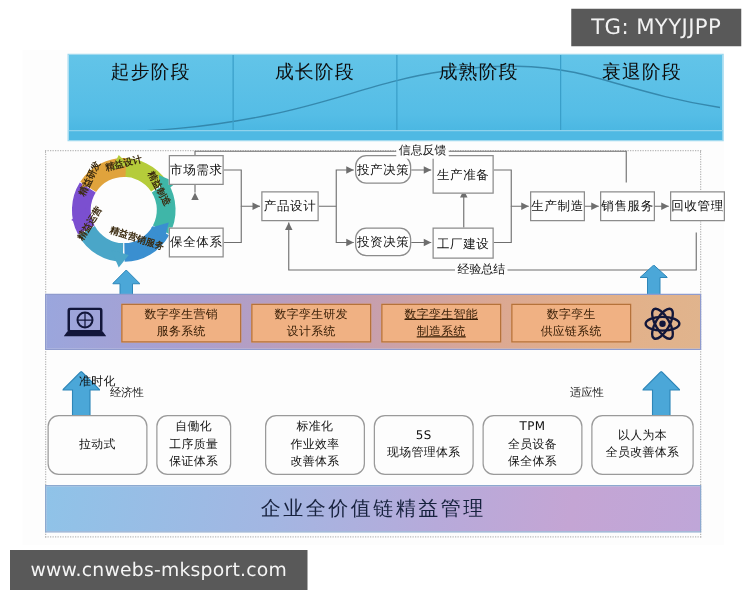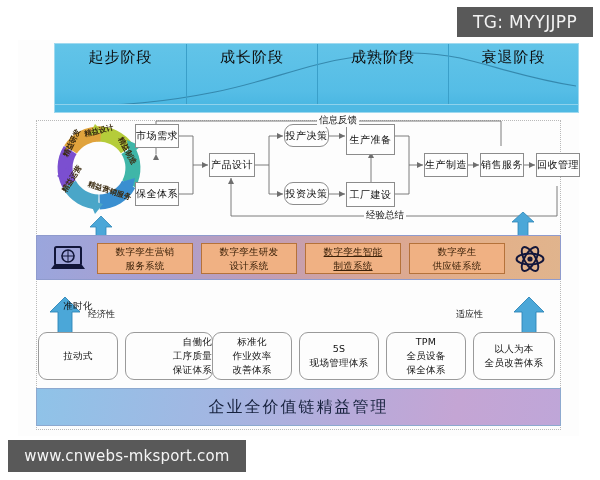--- a/index.html
+++ b/index.html
@@ -323,21 +323,21 @@
       <polygon points="15,0 30,15 22,15 22,38 8,38 8,15 0,15" fill="#4ba7d8" stroke="#2e86b8" stroke-width="0.9"></polygon>
     </svg>
   </div>
 
   <div id="pillars">
     <div class="pillar cjk" style="left:2px;width:80px;gap:36px;">
       <span>准时化</span>
       <span>拉动式</span>
       <span>生产体系</span>
     </div>
-    <div class="pillar cjk" style="left:89px;width:88px;align-items:flex-end;">
+    <div class="pillar cjk" style="left:89px;width:60px;">
       <span>自働化</span>
       <span>工序质量</span>
       <span>保证体系</span>
     </div>
     <div class="pillar cjk" style="left:176px;width:80px;">
       <span>标准化</span>
       <span>作业效率</span>
       <span>改善体系</span>
     </div>
     <div class="pillar cjk" style="left:263px;width:80px;">

